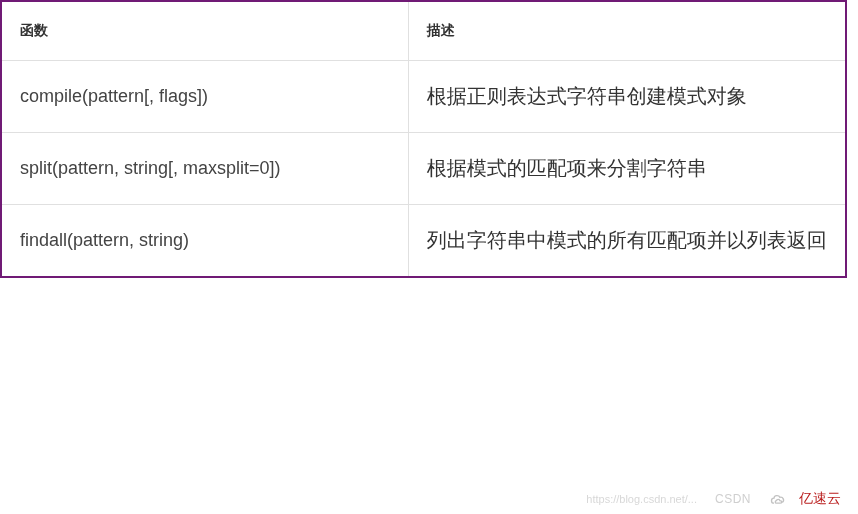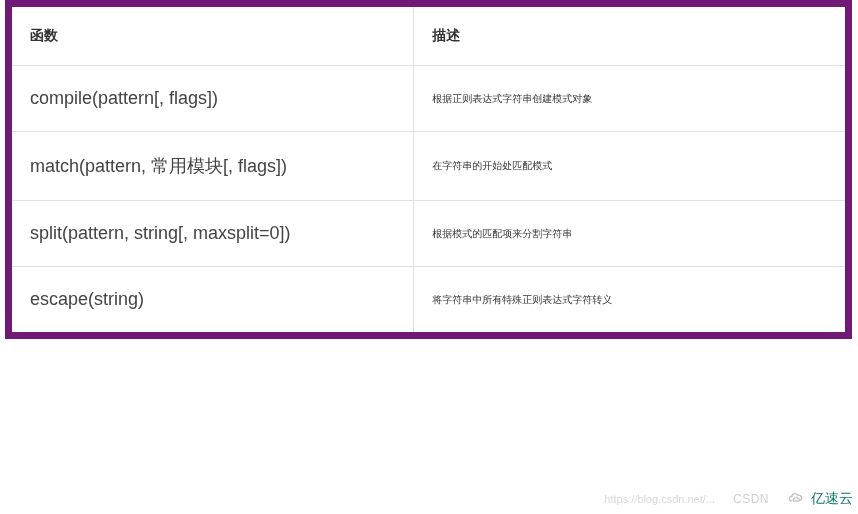--- a/index.html
+++ b/index.html
@@ -13,23 +13,22 @@
       background: #ffffff;
       font-family: "Microsoft YaHei", "SimSun", Arial, sans-serif;
       position: relative;
     }
     .table-container {
       padding: 0;
       width: 858px;
     }
     table {
       width: 847px;
-      margin-left: 5px;
       border-collapse: collapse;
-      border: 7px solid #701a75;
+      border: 2px solid #701a75;
     }
     th, td {
       border: 1px solid #e0e0e0;
       padding: 22px 18px;
       text-align: left;
       vertical-align: middle;
     }
     th {
       font-family: "KaiTi", "STKaiti", "SimSun", serif;
       font-weight: bold;
@@ -38,49 +37,50 @@
       padding: 20px 18px;
     }
     td.func-col {
       font-family: "Microsoft YaHei", Arial, sans-serif;
       font-size: 18px;
       color: #444;
       width: 408px;
     }
     td.desc-col {
       font-family: Liberation Sans, sans-serif;
-      font-size: 10px;
+      font-size: 20px;
       color: #333;
       width: 439px;
     }
     .watermark-row {
       position: absolute;
       bottom: 6px;
-      right: 5px;
+      right: 17px;
       display: flex;
       align-items: center;
       gap: 18px;
       margin-top: 28px;
     }
     .wm-faint {
       color: #d8d8d8;
       font-size: 11px;
       font-family: Arial, sans-serif;
     }
     .wm-csdn {
       color: #cfcfcf;
       font-size: 12px;
       font-family: Arial, sans-serif;
       font-weight: 500;
       letter-spacing: 0.5px;
     }
     .wm-yisu {
       display: flex;
-      gap: 4px;
-      color: #0f766e;
+      align-items: center;
+      gap: 10px;
+      color: #b91c1c;
       font-size: 14px;
       font-family: "Microsoft YaHei", sans-serif;
     }
     .wm-yisu-icon {
       display: inline-block;
       width: 20px;
       height: 14px;
     }
     .wm-yisu-icon svg {
       width: 20px;
@@ -97,30 +97,26 @@
         <th>函数</th>
         <th>描述</th>
       </tr>
     </thead>
     <tbody>
       <tr>
         <td class="func-col">compile(pattern[, flags])</td>
         <td class="desc-col">根据正则表达式字符串创建模式对象</td>
       </tr>
       <tr>
-        <td class="func-col">match(pattern, 常用模块[, flags])</td>
-        <td class="desc-col">在字符串的开始处匹配模式</td>
-      </tr>
-      <tr>
         <td class="func-col">split(pattern, string[, maxsplit=0])</td>
         <td class="desc-col">根据模式的匹配项来分割字符串</td>
       </tr>
       <tr>
-        <td class="func-col">escape(string)</td>
-        <td class="desc-col">将字符串中所有特殊正则表达式字符转义</td>
+        <td class="func-col">findall(pattern, string)</td>
+        <td class="desc-col">列出字符串中模式的所有匹配项并以列表返回</td>
       </tr>
     </tbody>
   </table>
 </div>
 
 <div class="watermark-row">
   <span class="wm-faint">https://blog.csdn.net/...</span>
   <span class="wm-csdn">CSDN</span>
   <span class="wm-yisu">
     <span class="wm-yisu-icon">

